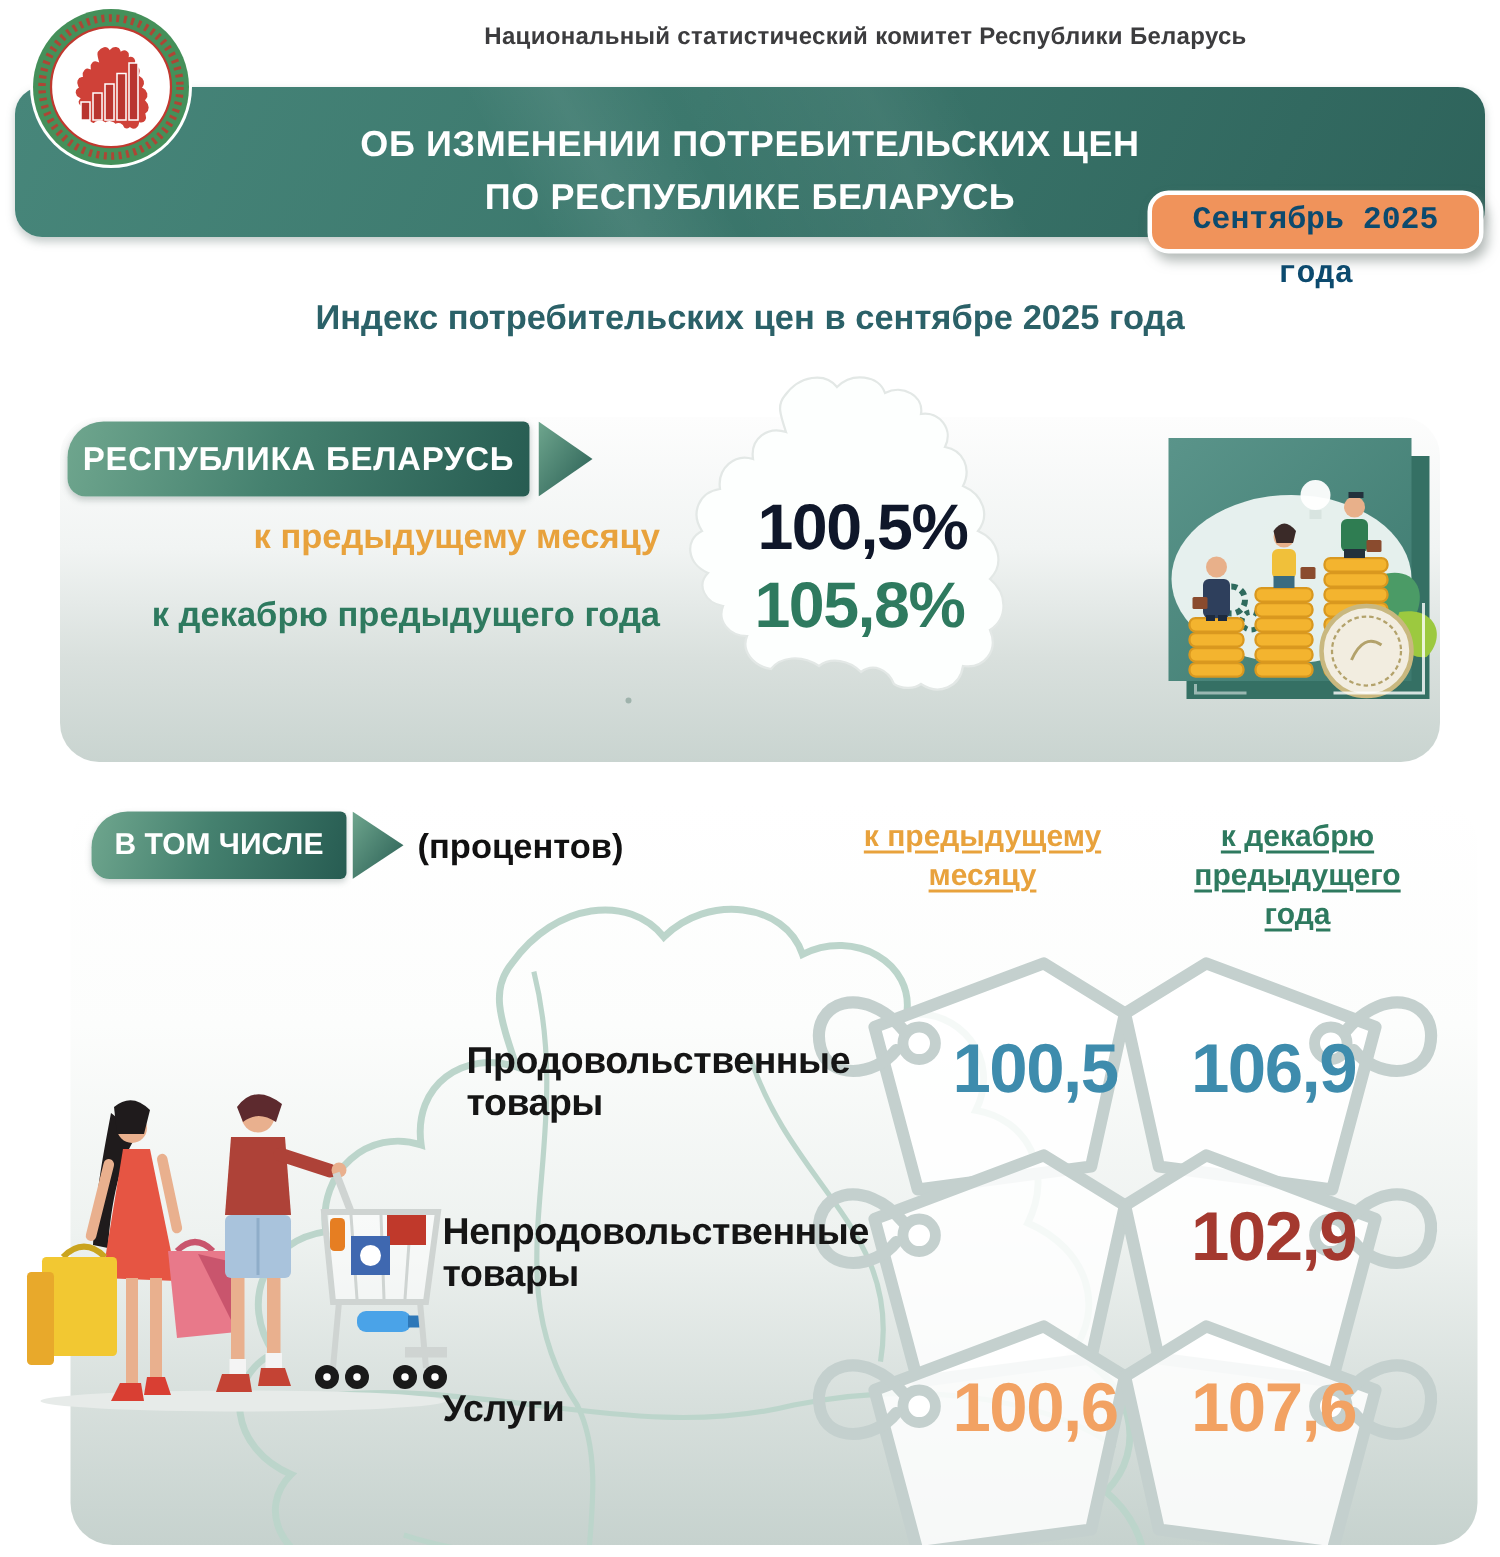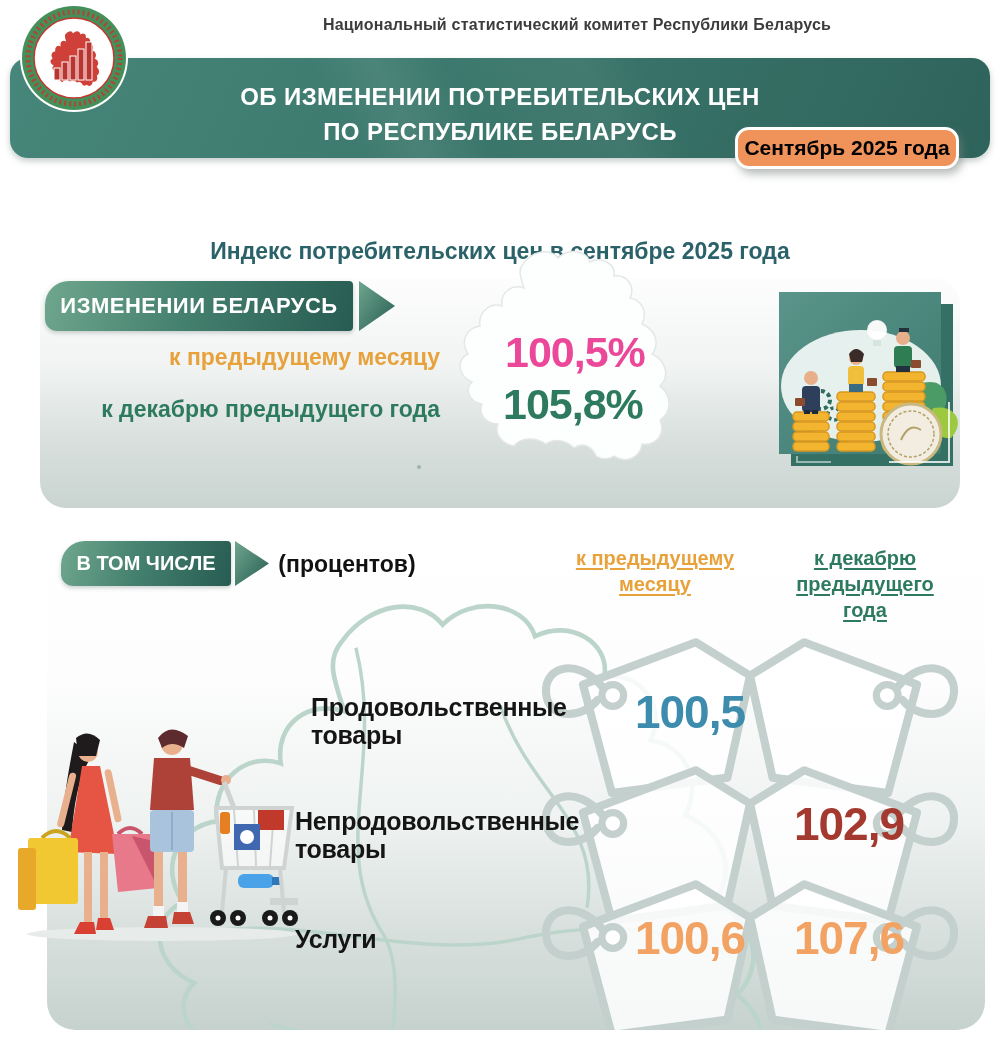--- a/index.html
+++ b/index.html
@@ -20,45 +20,45 @@
   }
   .banner-streak{
     position:absolute;inset:0;border-radius:18px;
     background:linear-gradient(62deg,transparent 34%,rgba(255,255,255,.07) 40%,transparent 47%,rgba(255,255,255,.05) 60%,transparent 66%);
   }
   .banner-text{
     position:absolute;left:0;right:0;top:22px;text-align:center;color:#ffffff;
     font-size:24px;font-weight:bold;line-height:1.45;letter-spacing:.4px;
   }
   .badge{
-    left:735px;top:127px;width:218px;height:36px;background:#f0935b;
+    left:765px;top:127px;width:218px;height:36px;background:#f0935b;
     border:3px solid #ffffff;border-radius:14px;z-index:6;
     box-shadow:3px 5px 8px rgba(120,132,128,.55);
-    color:#000000;font-size:21px;font-weight:bold;text-align:center;line-height:36px;
+    color:#0c4a6e;font-size:21px;font-weight:bold;text-align:center;line-height:36px;font-family:Liberation Mono, monospace;
   }
   .section-title{
     left:0;top:198px;width:1000px;text-align:center;
-    font-size:23px;font-weight:bold;color:#2b6168;margin-top:40px;
+    font-size:23px;font-weight:bold;color:#2b6168;
   }
   
   .panel1{
     left:40px;top:278px;width:920px;height:230px;border-radius:26px;
     background:linear-gradient(180deg,#fdfdfd 0%,#f1f4f3 38%,#d9e0dd 70%,#c9d4d0 100%);
   }
   .ribbon{
     background:linear-gradient(105deg,#6fa68e 0%,#45816f 45%,#275c52 100%);
     border-radius:24px 4px 4px 12px;color:#ffffff;font-weight:bold;
     display:flex;align-items:center;justify-content:center;z-index:4;
     box-shadow:0 2px 4px rgba(80,100,95,.3);
   }
   .ribbon1{left:45px;top:281px;width:308px;height:50px;font-size:22px;letter-spacing:.5px;}
   .ribbon1-arrow{left:359px;top:281px;z-index:4;}
   .lbl-orange{left:140px;top:344px;width:300px;text-align:right;font-size:23px;font-weight:bold;color:#e8a23c;z-index:3;}
   .lbl-green {left:60px; top:396px;width:380px;text-align:right;font-size:23px;font-weight:bold;color:#2e7a5f;z-index:3;}
-  .val-orange{left:505px;top:328px;font-size:43px;font-weight:bold;color:#ec4899;z-index:3;letter-spacing:-1px;}
+  .val-orange{left:505px;top:328px;font-size:43px;font-weight:bold;color:#0f172a;z-index:3;letter-spacing:-1px;}
   .val-green {left:503px;top:380px;font-size:43px;font-weight:bold;color:#2e7a5f;z-index:3;letter-spacing:-1px;}
   .map1{left:428px;top:246px;z-index:2;}
   .dot{left:417px;top:465px;width:4px;height:4px;border-radius:50%;background:#9fb3ac;z-index:3;}
   .card{left:771px;top:284px;z-index:3;}
   
   .panel2{
     left:47px;top:535px;width:938px;height:495px;border-radius:28px;overflow:hidden;
     background:linear-gradient(180deg,#ffffff 0%,#fcfdfc 30%,#eef2f0 58%,#d8e0dd 80%,#c6d2ce 100%);
   }
   .ribbon2{position:absolute;left:14px;top:6px;width:170px;height:45px;font-size:20px;}
@@ -138,21 +138,21 @@
 
 <div class="abs section-title">Индекс потребительских цен в сентябре 2025 года</div>
 
 <div class="abs panel1"></div>
 
 <svg class="abs map1" width="270" height="216" viewBox="0 0 270 216">
   <use href="#byShape" fill="#fdfffe" stroke="#e3e8e6" stroke-width="1.5"></use>
 </svg>
 
 <div class="abs ribbon ribbon1">
-  <span>ИЗМЕНЕНИИ БЕЛАРУСЬ</span>
+  <span>РЕСПУБЛИКА БЕЛАРУСЬ</span>
 </div>
 <svg class="abs ribbon1-arrow" width="38" height="50" viewBox="0 0 38 50">
   <polygon points="0,0 36,25 0,50" fill="url(#ribGrad)"></polygon>
 </svg>
 
 <div class="abs lbl-orange">к предыдущему месяцу</div>
 <div class="abs val-orange">100,5%</div>
 <div class="abs lbl-green">к декабрю предыдущего года</div>
 <div class="abs val-green">105,8%</div>
 <div class="abs dot"></div>
@@ -252,20 +252,21 @@
     <use href="#tagShape"></use>
       <use href="#tagShape" transform="translate(430,0) scale(-1,1)"></use>
   </svg>
   <svg class="tagpair tp3" width="470" height="167" viewBox="-45 0 520 185">
     <use href="#tagShape"></use>
       <use href="#tagShape" transform="translate(430,0) scale(-1,1)"></use>
   </svg>
 
   <div class="rowlabel rl1">Продовольственные товары</div>
   <div class="cellval cv-prev cvr1 val-blue">100,5</div>
+  <div class="cellval cv-dec cvr1 val-blue">106,9</div>
 
   <div class="rowlabel rl2">Непродовольственные товары</div>
   <div class="cellval cv-dec cvr2 val-brick">102,9</div>
 
   <div class="rowlabel rl3">Услуги</div>
   <div class="cellval cv-prev cvr3 val-lorange">100,6</div>
   <div class="cellval cv-dec cvr3 val-lorange">107,6</div>
 </div>
 
 <svg class="abs shoppers" width="290" height="258" viewBox="0 0 290 258">

